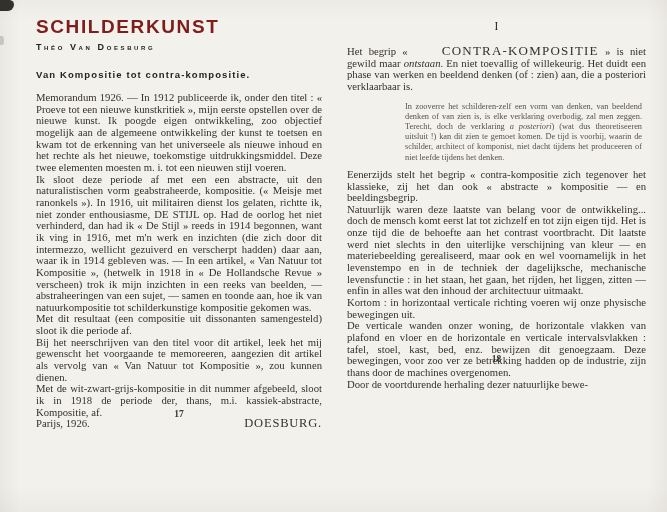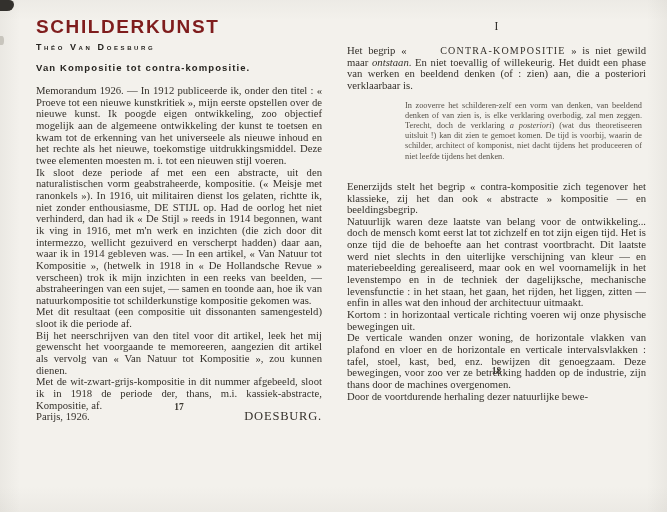--- a/index.html
+++ b/index.html
@@ -37,41 +37,41 @@
     color:#7f1d1d;
   }
   .doc-author {
     margin-top:4px;
     font-family:"Liberation Sans", sans-serif;
     font-weight:700; font-size:9px; letter-spacing:2.6px;
     font-variant:small-caps;
     color:#262420;
   }
   .doc-subtitle {
-    margin-top:10px;
+    margin-top:17px;
     font-family:"Liberation Sans", sans-serif;
     font-weight:700; font-size:9.5px; letter-spacing:1.1px;
     color:#262420;
   }
 
   .body-block { text-align:justify; }
   .body-block p { margin:0; font-size:10.7px; line-height:11.65px; }
   .left-body { margin-top:12px; }
 
   .section-no {
     margin-top:20px; text-align:center;
     font-size:11.5px; color:#2c2a26; font-weight:400;
   }
   .right-body-top { margin-top:13px; }
 
-  .caps-wide { letter-spacing:1.2px; font-size:10px;margin-left:28px; }
+  .caps-wide { letter-spacing:1.2px; font-size:13px;margin-left:28px; }
   .em { font-style:italic; }
 
   .note-block {
-    margin:9px 4px 19px 58px;
+    margin:9px 4px 6px 58px;
     text-align:justify;
     font-size:8.3px; line-height:10.2px;
     color:#565149;
   }
 
   .sig-row {
     display:flex; justify-content:space-between; align-items:baseline;
     font-size:10.7px; line-height:11.65px;
   }
   .sig-name { font-size:12.5px; letter-spacing:0.8px; }

